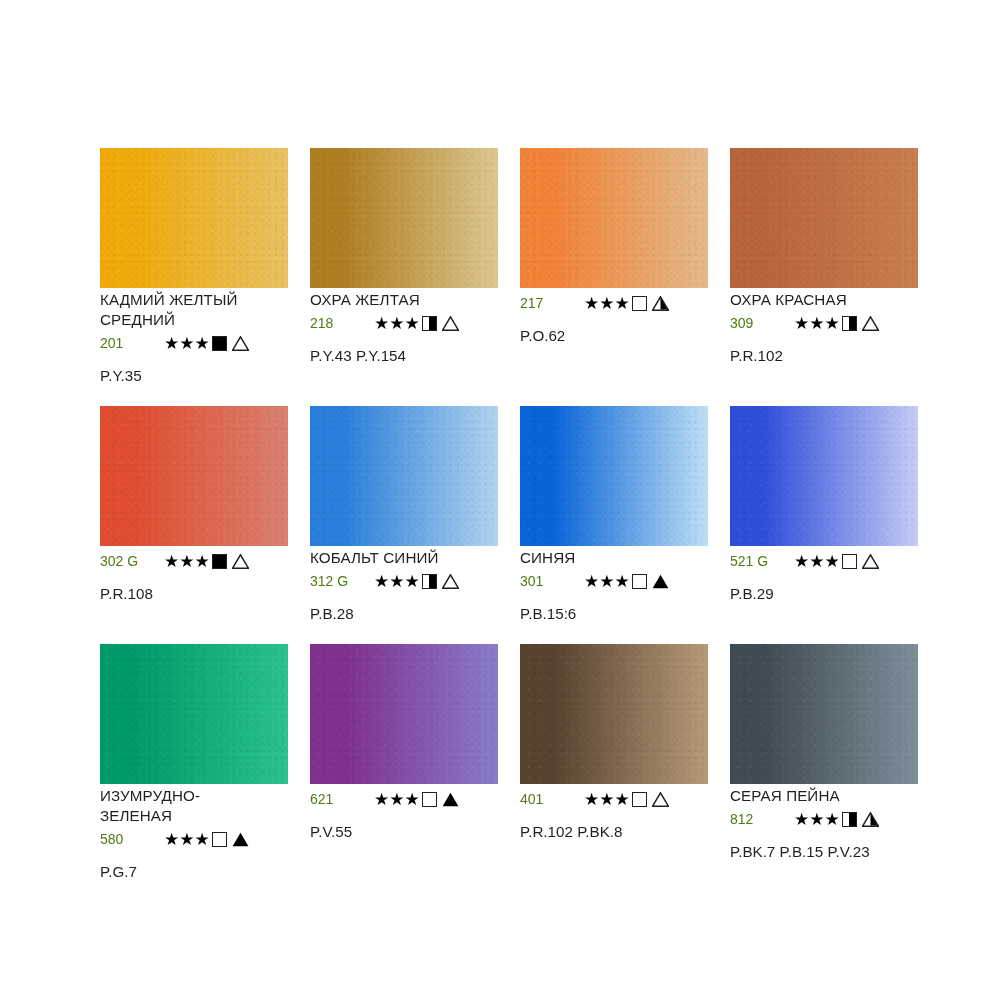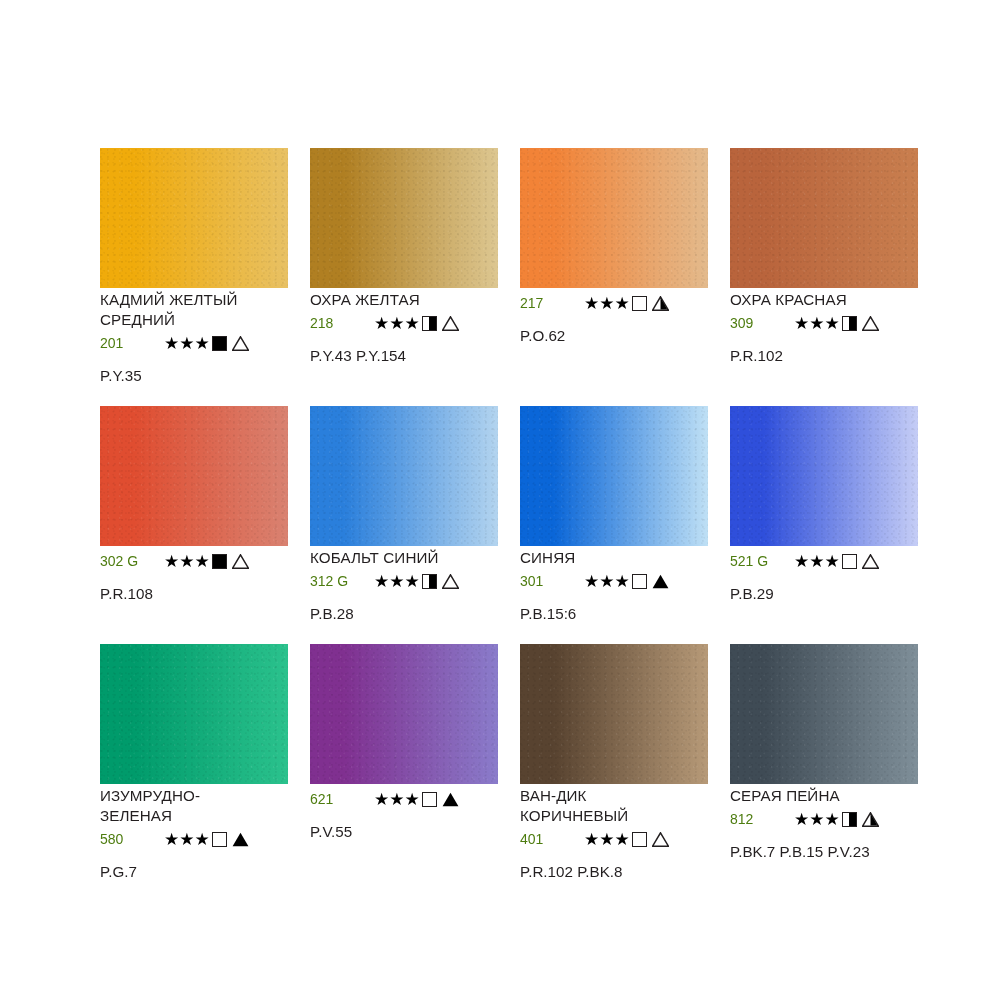--- a/index.html
+++ b/index.html
@@ -345,22 +345,20 @@
             </span>
           </div>
           <div class="pigments">P.V.55</div>
         </div>
       </div>
       <div class="cell">
         <div class="swatch" style="background: linear-gradient(90deg, rgb(88, 67, 48) 0%, rgb(88, 67, 48) 18%, rgb(183, 154, 120) 100%);">
           <div class="grain"></div>
         </div>
         <div class="info">
-          <div class="pname">ВАН-ДИК
-КОРИЧНЕВЫЙ</div>
           <div class="coderow">
             <span class="code">401</span>
             <span class="marks">
               <span class="stars">★★★</span>
               <span class="sqbox empty"></span>
               <span class="tri">
                 <svg width="17" height="15" viewBox="0 0 17 15">
                   <polygon points="8.5,0.8 16.4,14.2 0.6,14.2" fill="none" stroke="#231f20" stroke-width="1.5" stroke-linejoin="miter"></polygon>
                 </svg>
               </span>

